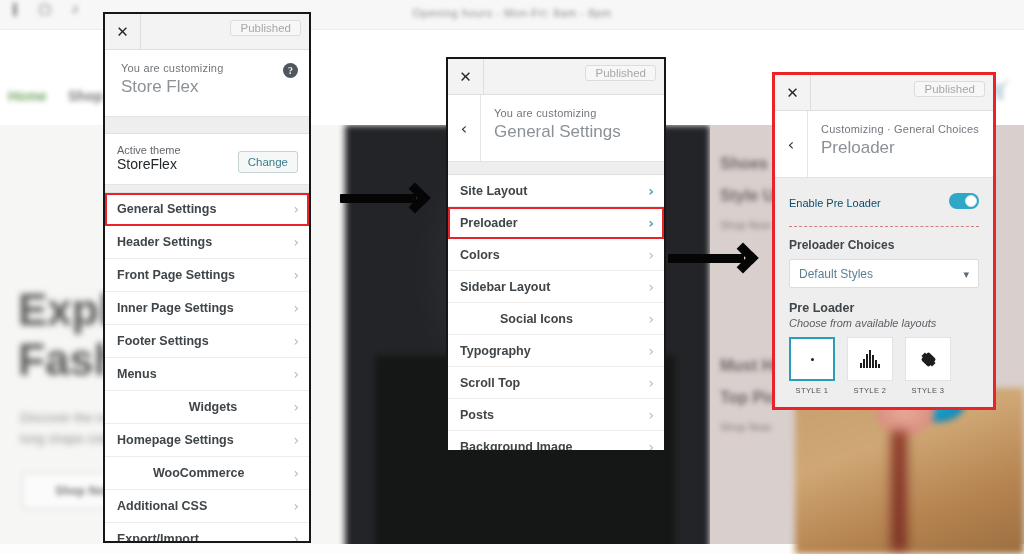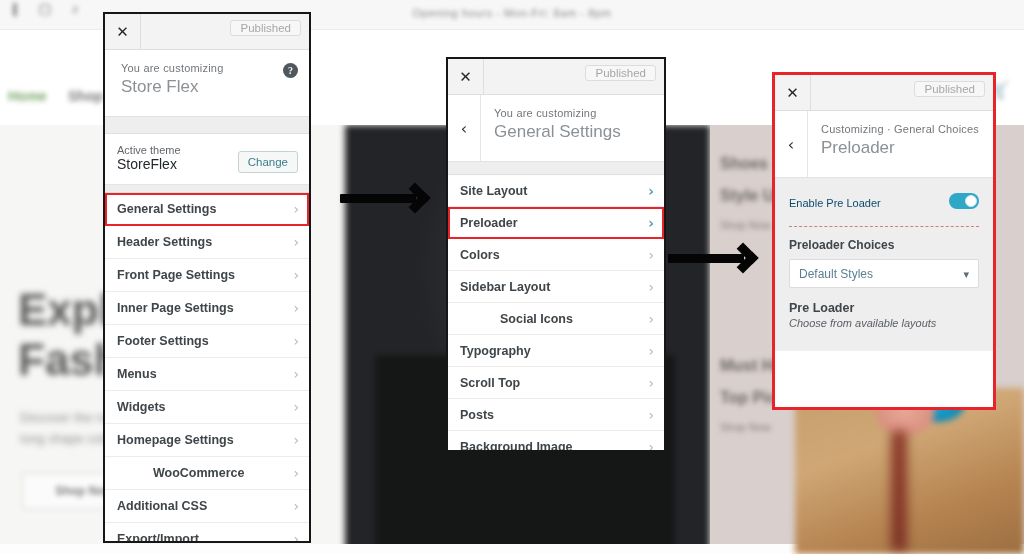--- a/index.html
+++ b/index.html
@@ -290,21 +290,21 @@
         <span class="chev">›</span>
       </div>
       <div class="mrow" style="height:33px;">
         <span class="mlabel">Footer Settings</span>
         <span class="chev">›</span>
       </div>
       <div class="mrow" style="height:33px;">
         <span class="mlabel">Menus</span>
         <span class="chev">›</span>
       </div>
-      <div class="mrow" style="height:33px;">
+      <div class="mrow" style="height:33px;justify-content:center;">
         <span class="mlabel">Widgets</span>
         <span class="chev">›</span>
       </div>
       <div class="mrow" style="height:33px;">
         <span class="mlabel">Homepage Settings</span>
         <span class="chev">›</span>
       </div>
       <div class="mrow" style="height:33px;padding-left:36px;">
         <span class="mlabel">WooCommerce</span>
         <span class="chev">›</span>
@@ -393,16 +393,44 @@
         </span>
       </div>
       <div class="dashed"></div>
       <div class="fieldlbl">Preloader Choices</div>
       <div class="selectbox">
         <span class="sv">Default Styles</span>
         <span class="caret">▾</span>
       </div>
       <div class="sec-lbl">Pre Loader</div>
       <div class="sec-sub">Choose from available layouts</div>
+      <div class="thumbs">
+        <div class="thumb sel">
+          <div class="box">
+              <span class="dot1"></span>
+            </div>
+          <div class="cap">STYLE 1</div>
+        </div>
+        <div class="thumb">
+          <div class="box">
+            <span class="bars">
+              <i style="height:5px"></i>
+                <i style="height:9px"></i>
+                <i style="height:14px"></i>
+                <i style="height:18px"></i>
+                <i style="height:13px"></i>
+                <i style="height:8px"></i>
+                <i style="height:4px"></i>
+            </span>
+          </div>
+          <div class="cap">STYLE 2</div>
+        </div>
+        <div class="thumb">
+          <div class="box">
+              <span class="diamond"></span>
+            </div>
+          <div class="cap">STYLE 3</div>
+        </div>
+      </div>
     </div>
   </div>
 
 </div>
 
 </body></html>

